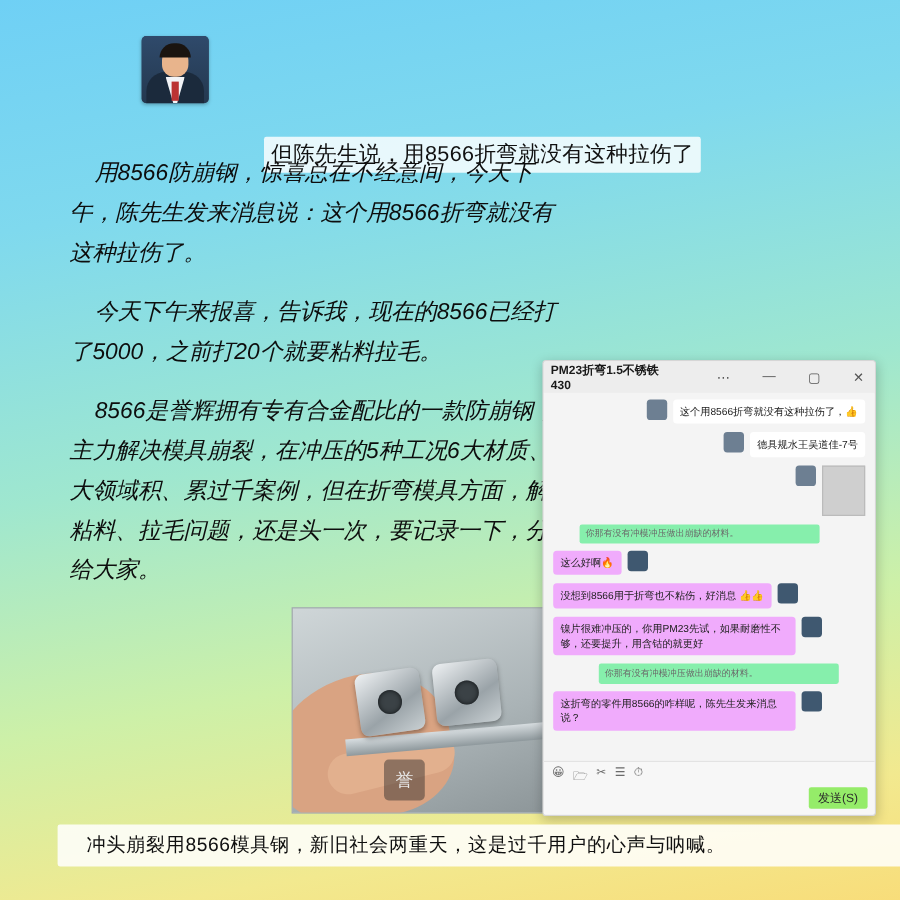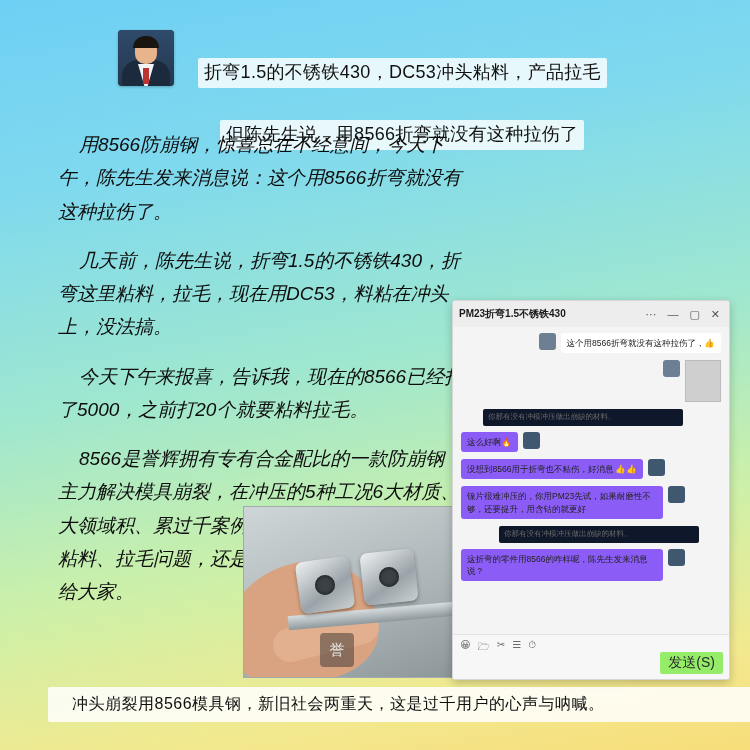--- a/index.html
+++ b/index.html
@@ -83,55 +83,55 @@
 
   
   .wechat{
     position:absolute;left:452px;top:300px;width:276px;height:378px;
     background:#f2f2f2;border:1px solid #d6d6d6;border-radius:3px;
     box-shadow:0 3px 10px rgba(0,0,0,.22);overflow:hidden;
     font-size:9px;color:#222;
   }
   .wx-title{
     height:26px;background:#ededed;border-bottom:1px solid #e0e0e0;
-    display:flex;align-items:center;padding:0 6px;gap:5px;
+    display:flex;align-items:center;padding:0 6px;gap:21px;
   }
   .wx-title .name{font-size:10px;color:#1a1a1a;font-weight:bold;}
   .wx-title .spacer{flex:1;}
   .wx-title .ctrl{font-size:11px;color:#555;padding:0 3px;cursor:default;}
   .wx-body{
     position:absolute;top:26px;left:0;right:0;bottom:44px;
     background:#f4f4f4;padding:6px 8px;overflow:hidden;
   }
   .msg{display:flex;margin-bottom:7px;align-items:flex-start;justify-content:flex-end;}
   .msg .ava{width:17px;height:17px;border-radius:3px;flex:none;background:#6d7f92;}
   .msg .ava.me{background:#3f5870;}
   .msg .bub{
     max-width:190px;padding:4px 6px;border-radius:3px;line-height:1.45;
     font-size:8.5px;word-break:break-all;position:relative;
   }
   .msg.left .bub{background:#ffffff;margin-left:5px;}
   .msg.right{flex-direction:row-reverse;}
-  .msg.right .bub{background:#8b5cf6;margin-right:5px;}
+  .msg.right .bub{background:#f0abfc;margin-right:5px;}
   .quoted{
-    background:#0f172a;color:#6a6a6a;font-size:7.5px;padding:3px 5px;
+    background:#86efac;color:#6a6a6a;font-size:7.5px;padding:3px 5px;
     border-radius:2px;margin:3px 0 6px 22px;max-width:190px;line-height:1.4;
   }
   .quoted.r{margin-left:auto;margin-right:22px;}
   .imgmsg{
     width:34px;height:40px;background:#cfcfcf;border:1px solid #bbb;margin-left:5px;
   }
   .wx-input{
     position:absolute;left:0;right:0;bottom:0;height:44px;background:#f7f7f7;
     border-top:1px solid #e3e3e3;
   }
   .wx-tools{display:flex;gap:7px;padding:4px 7px;color:#6b6b6b;font-size:10px;}
   .wx-send{
     position:absolute;right:6px;bottom:5px;background:#95ec69;color:#2a2a2a;
-    font-size:14px;padding:2px 8px;border-radius:2px;
+    font-size:10px;padding:2px 8px;border-radius:2px;
   }
 
   
   .footer{
     position:absolute;left:48px;bottom:28px;width:660px;
     background:rgba(255,255,255,.85);
     padding:7px 24px;font-size:16px;color:#101010;letter-spacing:.5px;
     border-radius:2px;
   }
 </style>
@@ -143,28 +143,27 @@
   <div class="header">
     <div class="avatar">
       <div class="bg"></div>
         <div class="suit"></div>
         <div class="shirt"></div>
       <div class="tie"></div>
         <div class="face"></div>
         <div class="hair"></div>
     </div>
     <div class="quote">
-      <span class="q-line">折弯1.5的不锈铁430，DC53冲头粘料，产品拉毛</span><br>
+      <br>
       <span class="q-line q2">但陈先生说，用8566折弯就没有这种拉伤了</span>
     </div>
   </div>
 
   <div class="body-text">
     <p>用8566防崩钢，惊喜总在不经意间，今天下午，陈先生发来消息说：这个用8566折弯就没有这种拉伤了。</p>
-    <p>几天前，陈先生说，折弯1.5的不锈铁430，折弯这里粘料，拉毛，现在用DC53，料粘在冲头上，没法搞。</p>
     <p>今天下午来报喜，告诉我，现在的8566已经打了5000，之前打20个就要粘料拉毛。</p>
     <p>8566是誉辉拥有专有合金配比的一款防崩钢，主力解决模具崩裂，在冲压的5种工况6大材质、7大领域积、累过千案例，但在折弯模具方面，解决粘料、拉毛问题，还是头一次，要记录一下，分享给大家。</p>
   </div>
 
   <div class="photo">
     <div class="bgsky"></div>
     <div class="hand"></div>
     <div class="finger"></div>
     <div class="bar"></div>
     <div class="part a"></div>
@@ -184,20 +183,24 @@
       <span class="ctrl">✕</span>
     </div>
 
     <div class="wx-body">
 
       <div class="msg left">
         <div class="ava"></div>
         <div class="bub">这个用8566折弯就没有这种拉伤了，👍</div>
       </div>
 
+      <div class="msg left">
+        <div class="ava"></div>
+        <div class="bub">德具规水王吴道佳-7号</div>
+      </div>
 
       <div class="msg left">
         <div class="ava"></div>
         <div class="imgmsg"></div>
       </div>
 
       <div class="quoted">你那有没有冲模冲压做出崩缺的材料。</div>
 
       <div class="msg right">
         <div class="ava me"></div>

